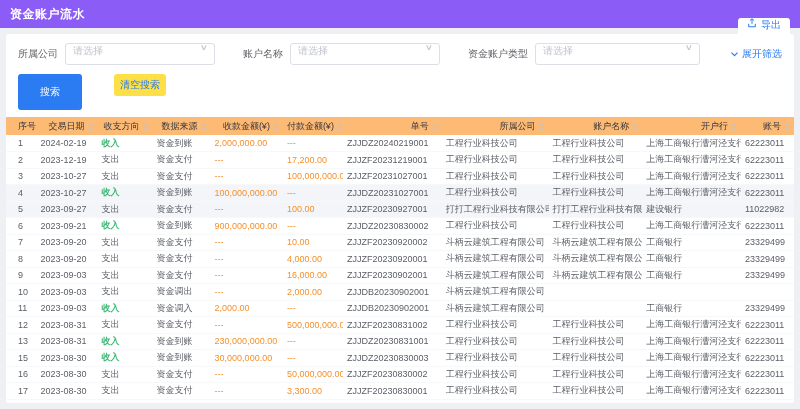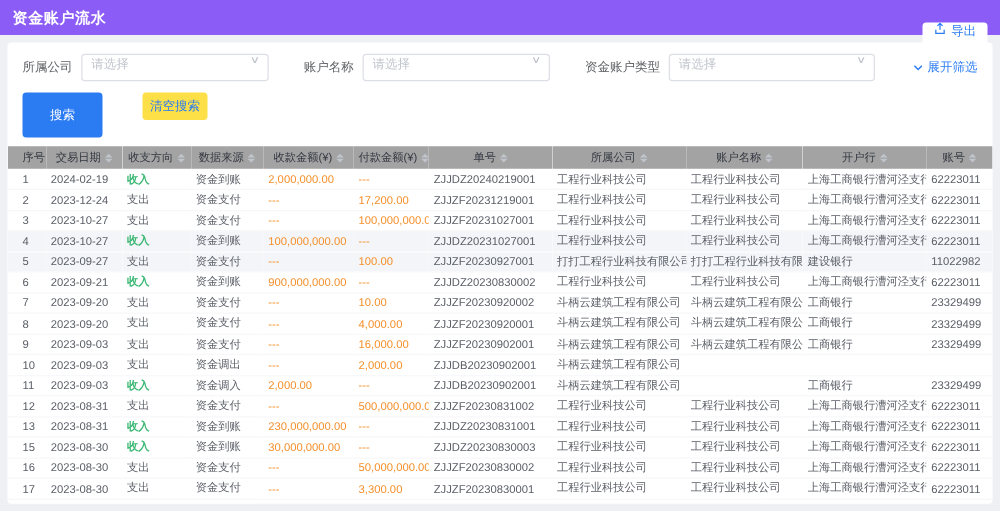--- a/index.html
+++ b/index.html
@@ -31,22 +31,22 @@
 
   
   .btn-row { display:flex; gap:32px; padding:9px 12px 7px 12px; }
   .btn-primary { background:#2b7bf3; color:#fff; font-size:10px; height:36px;
     padding:0 22px; border:none; border-radius:3px; cursor:pointer; }
   .btn-light { background:#fde047; color:#2b7bf3; font-size:10px; height:22px;
     padding:0 6px; border:none; border-radius:3px; cursor:pointer; }
 
   
   table { width:100%; border-collapse:collapse; table-layout:fixed; font-size:9px; }
-  thead th { background:#a3a3a3; color:#333740; font-weight:normal; height:18px;
-    text-align:center; padding:0 4px; white-space:nowrap; overflow:hidden; cursor:pointer; }
+  thead th { background:#fdba74; color:#333740; font-weight:normal; height:18px;
+    text-align:right; padding:0 4px; white-space:nowrap; overflow:hidden; cursor:pointer; }
   thead th:first-child { padding-left:12px; }
   tbody td { height:16.5px; padding:0 4px; color:#5a5e66; border-bottom:1px solid #f7f8fa;
     white-space:nowrap; overflow:hidden; background:#fff; }
   tbody td:first-child { padding-left:12px; }
   tbody tr:nth-child(4) td, tbody tr:nth-child(5) td { background:#f3f5f8; }
   .amount { color:#f5902c; }
   .dir-in { color:#3cb874; font-weight:bold; }
   .dir-out { color:#5a5e66; }
 
   .caret-wrap { display:inline-flex; flex-direction:column; margin-left:3px;
@@ -165,21 +165,21 @@
           <td class="amount">2,000,000.00</td>
           <td class="amount">---</td>
           <td>ZJJDZ20240219001</td>
           <td>工程行业科技公司</td>
           <td>工程行业科技公司</td>
           <td>上海工商银行漕河泾支行</td>
           <td>62223011</td>
         </tr>
         <tr>
           <td>2</td>
-          <td>2023-12-24</td>
+          <td>2023-12-19</td>
           <td class="dir-out">支出</td>
           <td>资金支付</td>
           <td class="amount">---</td>
           <td class="amount">17,200.00</td>
           <td>ZJJZF20231219001</td>
           <td>工程行业科技公司</td>
           <td>工程行业科技公司</td>
           <td>上海工商银行漕河泾支行</td>
           <td>62223011</td>
         </tr>

